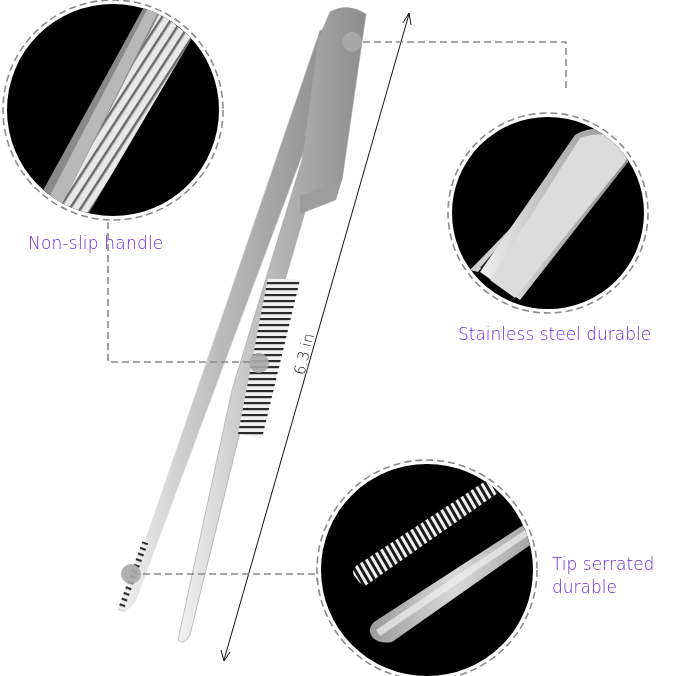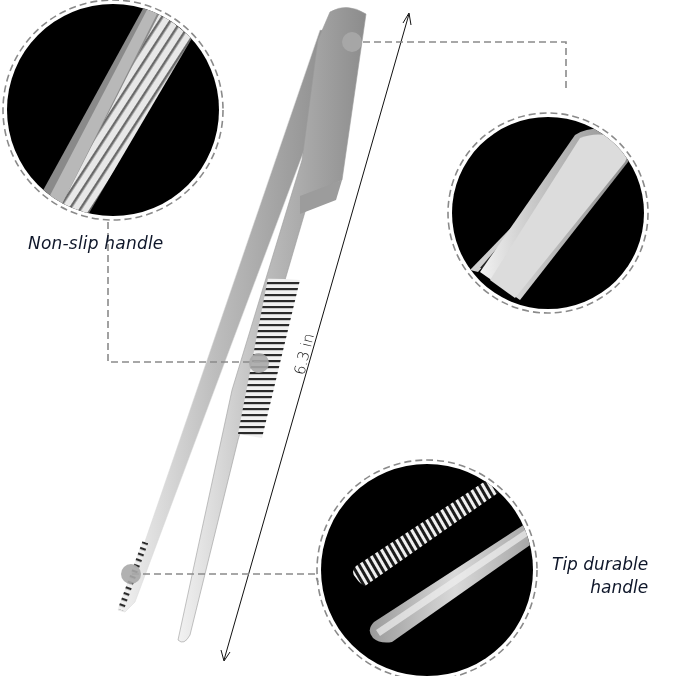--- a/index.html
+++ b/index.html
@@ -1,19 +1,19 @@
 <!DOCTYPE html>
 <html><head>
 <meta charset="utf-8">
 <style>
   html, body { margin: 0; padding: 0; background: #ffffff; }
   body { width: 679px; height: 676px; position: relative; overflow: hidden;
          font-family: "DejaVu Sans", "Liberation Sans", sans-serif; }
   .stage { position: absolute; left: 0; top: 0; width: 679px; height: 676px; }
-  .label { position: absolute; color: #0f172a; font-weight: 300; text-align: right; white-space: nowrap; font-style: italic; }
+  .label { position: absolute; color: #6d28d9; font-weight: 300; text-align: left; white-space: nowrap; }
   .label-handle { left: 28px; top: 233px; font-size: 17px; letter-spacing: 0.2px; }
   .label-steel { left: 458px; top: 323px; font-size: 17px; line-height: 23px; }
   .label-tip { left: 552px; top: 553px; font-size: 17px; line-height: 23px; }
   .dim-label { position: absolute; left: 283px; top: 345px; font-size: 15px; color: #111;
                transform: rotate(-76deg); transform-origin: center; font-weight: 300; }
   svg { position: absolute; left: 0; top: 0; }
 </style>
 </head>
 <body>
 
@@ -112,21 +112,22 @@
     <circle cx="259" cy="363" r="10"></circle>
     <circle cx="131" cy="574" r="10"></circle>
   </g>
 </svg>
 
 <div class="label label-handle">
   <span>Non-slip handle</span>
 </div>
 
 <div class="label label-steel">
+  <div>Stainless steel durable</div>
 </div>
 
 <div class="label label-tip">
-  <div>Tip durable</div>
-  <div>handle</div>
+  <div>Tip serrated</div>
+  <div>durable</div>
 </div>
 
 <div class="dim-label">6.3 in</div>
 </div>
 
 </body></html>

